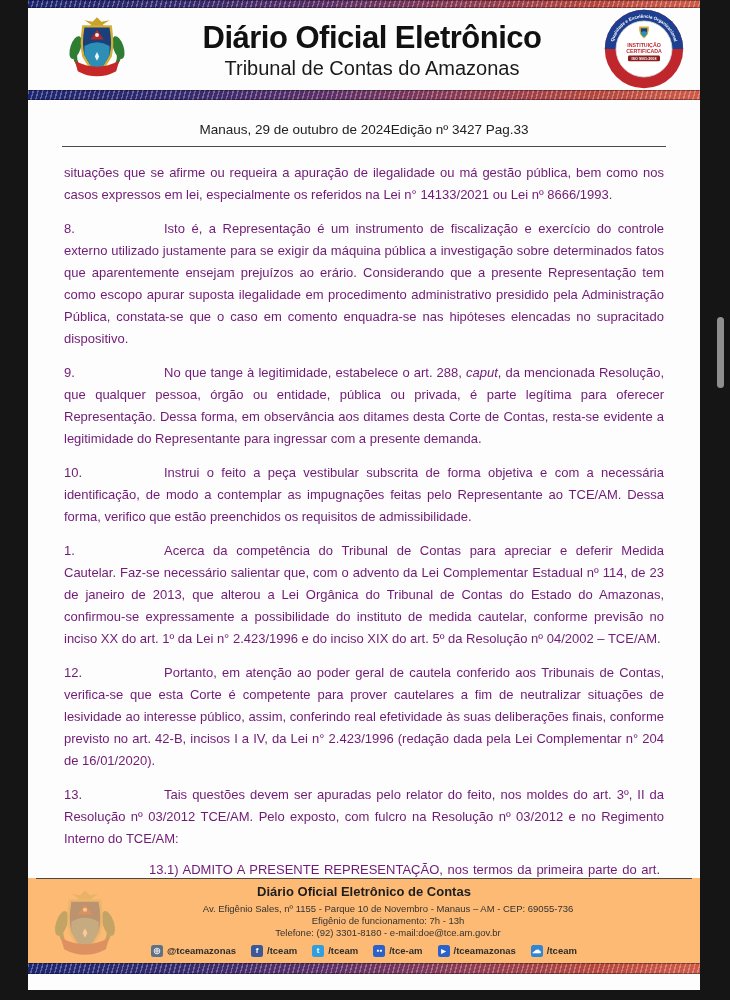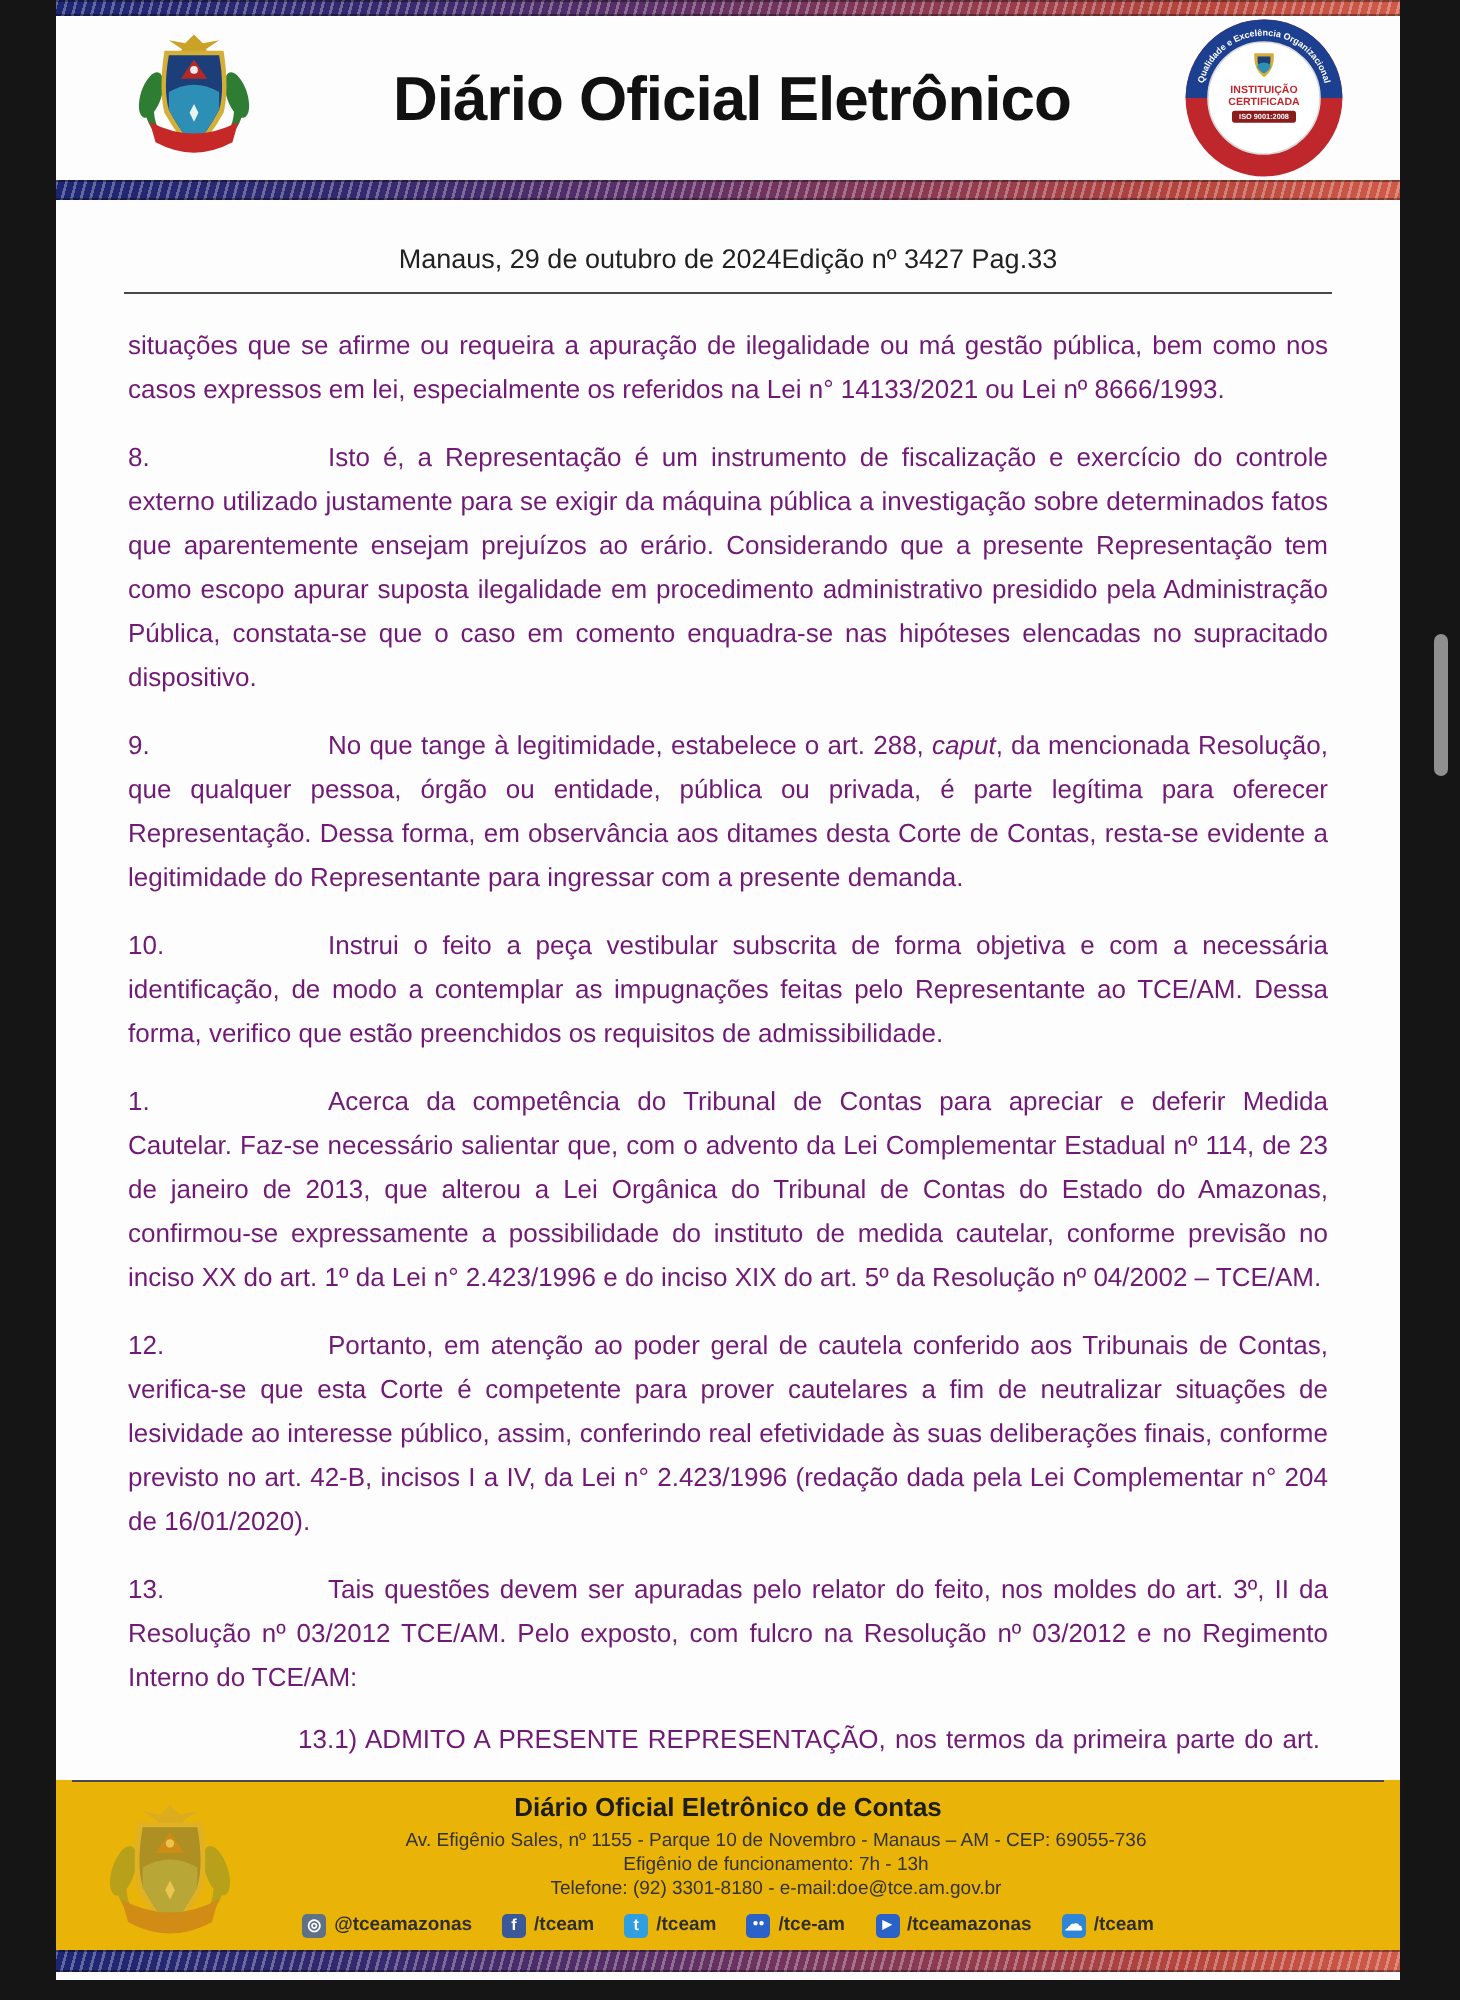--- a/index.html
+++ b/index.html
@@ -26,21 +26,21 @@
     box-shadow:inset 0 1px 0 rgba(0,0,0,.35), inset 0 -1px 0 rgba(0,0,0,.35);
   }
   .chain.top{height:8px;}
   .chain.mid{height:10px;}
   .chain.bottom{height:11px;}
 
   
   .masthead{
     height:82px;
     display:flex;align-items:center;
-    padding:0 26px 0 24px;
+    padding:0 14px 0 24px;
     box-sizing:border-box;
   }
   .coat{flex:0 0 auto;}
   .masthead-titles{flex:1 1 auto;text-align:center;padding:0 6px;}
   .masthead-title{
     font-size:31px;font-weight:bold;color:#111;
     letter-spacing:-0.5px;line-height:34px;margin:2px 0 0;
   }
   .masthead-subtitle{
     font-size:20px;font-weight:normal;color:#1a1a1a;
@@ -71,21 +71,21 @@
   .intro{margin:0;text-align:justify;}
   .para{position:relative;margin-top:12px;}
   .pnum{position:absolute;left:0;top:0;}
   .ptext{margin:0;text-align:justify;text-indent:100px;}
   .subitem{
     margin:10px 4px 0 85px;
     line-height:19px;text-align:justify;
   }
 
   
-  .page-footer{position:absolute;left:0;right:0;bottom:4px;background:#eab308;}
+  .page-footer{position:absolute;left:0;right:0;bottom:16px;background:#fdba74;}
   .footer-rule{border:none;border-top:1.6px solid #4a4a4a;margin:0 8px 5px;}
   .footer-wrap{position:relative;text-align:center;color:#2c2c2c;}
   .watermark{position:absolute;left:16px;top:4px;opacity:.30;filter:saturate(.65);}
   .f-title{font-size:13px;font-weight:bold;line-height:16px;margin:2px 0 3px;color:#1d1d1d;}
   .f-org{font-size:10.5px;font-weight:bold;line-height:12px;margin:0;}
   .f-line{font-size:9.5px;line-height:12px;margin:0;color:#333;padding-left:48px;}
   .f-social{
     margin-top:4px;height:15px;
     display:flex;align-items:center;justify-content:center;gap:15px;
   }
@@ -128,20 +128,21 @@
 <div class="page">
 
   <div class="chain top"></div>
 
   <header class="masthead">
     <svg class="coat" width="90" height="68" viewBox="0 0 100 92">
       <use href="#coat"></use>
     </svg>
     <div class="masthead-titles">
       <div class="masthead-title">Diário Oficial Eletrônico</div>
+      <div class="masthead-subtitle">Tribunal de Contas do Amazonas</div>
     </div>
     <svg class="badge" width="84" height="80" viewBox="0 0 100 100">
       <circle cx="50" cy="50" r="49" fill="#c0272d"></circle>
       <path d="M1,50 A49,49 0 0 1 99,50 Z" fill="#1d3f90"></path>
       <circle cx="50" cy="50" r="35" fill="#ffffff" stroke="#d9d9d9" stroke-width="1"></circle>
       <defs>
           <path id="arcT" d="M11,50 A39,39 0 0 1 89,50"></path>
         </defs>
       <text font-size="5.6" font-weight="bold" fill="#ffffff">
         <textPath href="#arcT" startOffset="50%" text-anchor="middle">Qualidade e Excelência Organizacional</textPath>

